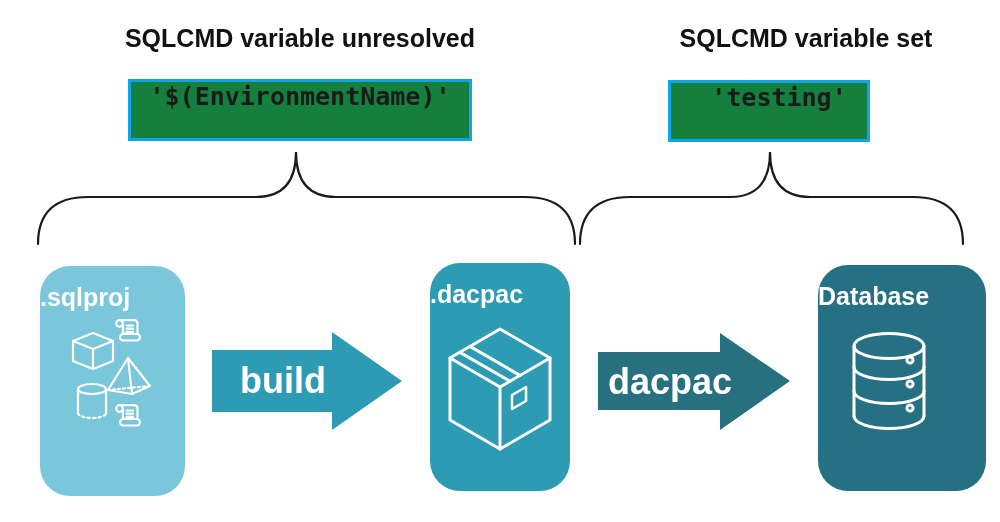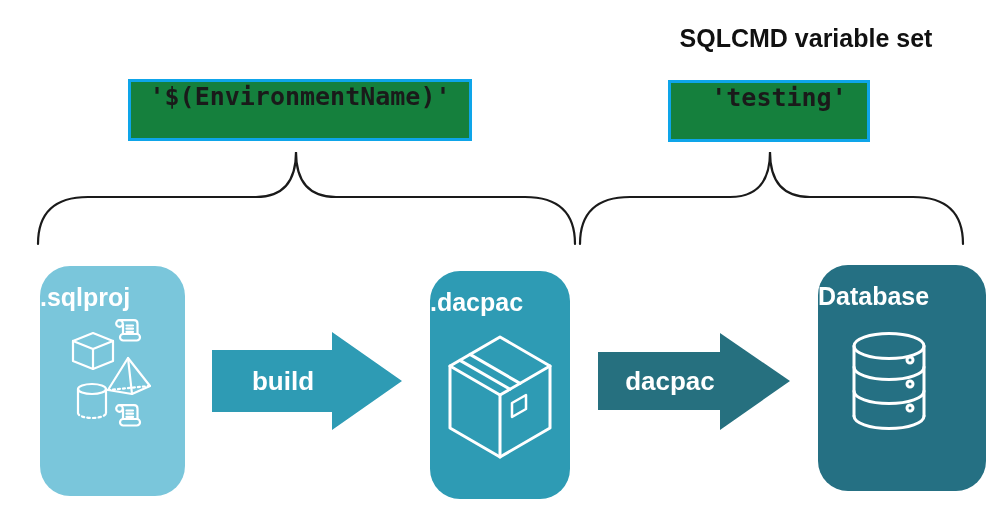--- a/index.html
+++ b/index.html
@@ -23,44 +23,45 @@
   #codebox-left  { left:128px; top:79px; width:344px; height:62px; }
   #codebox-right { left:668px; top:80px; width:202px; height:62px;padding-left:20px; }
 
   .brace { position:absolute; }
   #brace-left  { left:30px;  top:146px; }
   #brace-right { left:572px; top:146px; }
   .brace path { stroke:#1A1A1A; stroke-width:2.2; fill:none; stroke-linecap:round; }
 
   .node { position:absolute; border-radius:30px; }
   #node-sqlproj  { left:40px;  top:266px; width:145px; height:230px; background:#7AC6DB; }
-  #node-dacpac   { left:430px; top:271px; width:140px; height:228px; background:#2E9BB4; }
+  #node-dacpac   { left:430px; top:263px; width:140px; height:228px; background:#2E9BB4; }
   #node-database { left:818px; top:265px; width:168px; height:226px; background:#257083; }
   .node-label {
     position:absolute; top:17px; left:0; width:100%; 
     color:#FFFFFF; font-weight:bold; font-size:25px; white-space:nowrap;
   }
   .node-icon { position:absolute; }
   .node-icon * { stroke:#FFFFFF; fill:none; stroke-linecap:round; stroke-linejoin:round; }
 
   .arrow { position:absolute; display:flex; align-items:center; }
   #arrow-build  { left:212px; top:332px; width:190px; height:98px; background:#2E9BB4;
     clip-path:polygon(0 18px,120px 18px,120px 0,190px 49px,120px 98px,120px 80px,0 80px); }
   #arrow-deploy { left:598px; top:333px; width:192px; height:97px; background:#26707F;
     clip-path:polygon(0 19px,122px 19px,122px 0,192px 48px,122px 97px,122px 77px,0 77px); }
   .arrow-label {
     width:100%; box-sizing:border-box; padding-right:48px; text-align:center;
-    color:#FFFFFF; font-weight:bold; font-size:26px; white-space:nowrap;
+    color:#FFFFFF; font-weight:bold; font-size:36px; white-space:nowrap;
   }
 </style>
 </head>
 <body>
 
 <div class="canvas">
 
+  <div class="heading" id="heading-left">SQLCMD variable unresolved</div>
   <div class="heading" id="heading-right">SQLCMD variable set</div>
 
   <div class="codebox" id="codebox-left">
     <span>'$(EnvironmentName)'</span>
   </div>
   <div class="codebox" id="codebox-right">
     <span>'testing'</span>
   </div>
 
   <svg class="brace" id="brace-left" width="550" height="102" viewBox="0 0 550 102">

